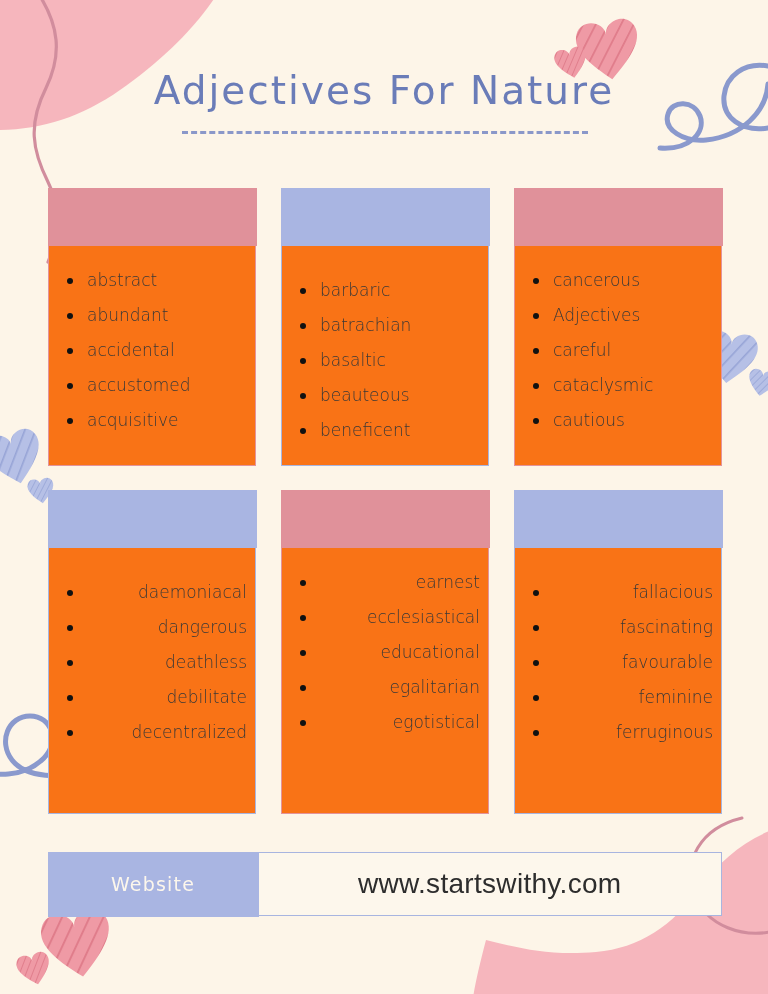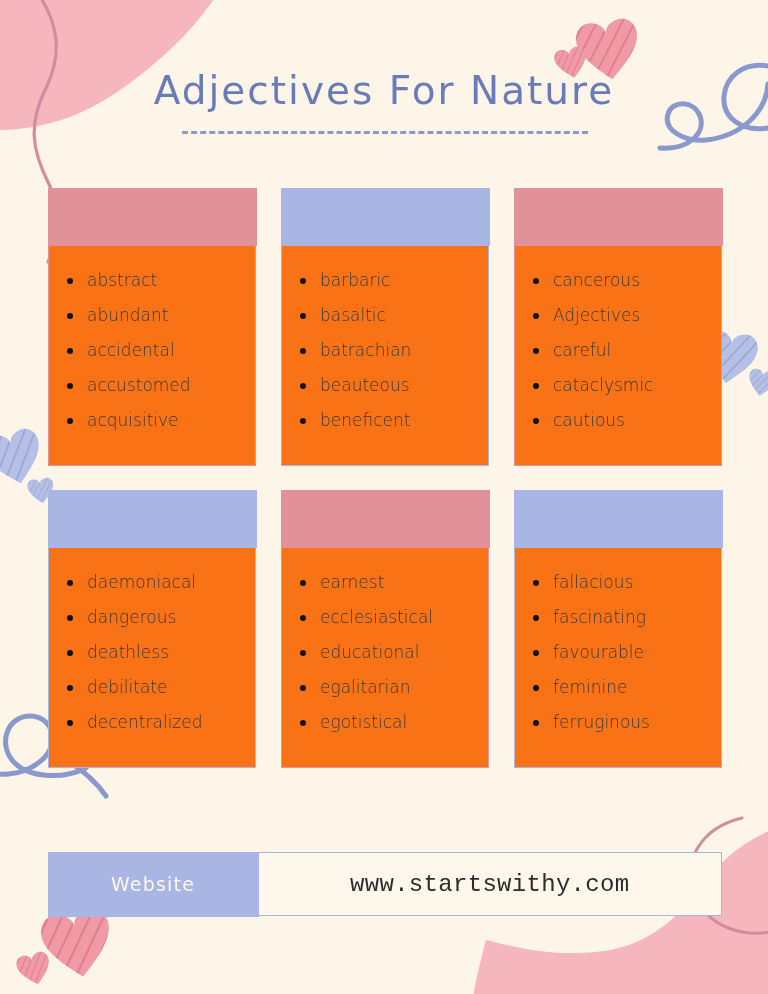--- a/index.html
+++ b/index.html
@@ -75,21 +75,21 @@
   .card {
     position: relative;
     flex: 1 1 0;
     background: #f97316;
     border-style: solid;
     border-width: 1.5px;
     display: flex;
     flex-direction: column;
   }
   .card.pink   { border-color: #e3939b; }
-  .card.blue   { border-color: #a8b5e0; }
+  .card.blue   { border-color: #a8b5e0; gap: 10px; }
 
   .card-header {
     height: 58px;
     flex: 0 0 58px;
     margin: -1.5px -1.5px 0 -1.5px;
   }
   .card.pink .card-header { background: #e0919a; }
   .card.blue .card-header { background: #a9b5e2; }
 
   .card-body {
@@ -117,21 +117,21 @@
     left: 6px;
     top: 6px;
     width: 6px;
     height: 6px;
     border-radius: 50%;
     background: #111;
   }
 
   
   .row-1 .card { height: 278px; }
-  .row-2 .card { height: 278px; }
+  .row-2 .card { height: 324px; text-align: right; }
 
   
   .footer {
     position: absolute;
     left: 48px;
     top: 852px;
     width: 674px;
     height: 64px;
     display: flex;
     border: 1.5px solid #a8b5e0;
@@ -148,22 +148,22 @@
     display: flex;
     align-items: center;
     justify-content: center;
     margin: -1.5px 0 -1.5px -1.5px;
   }
   .footer-url {
     flex: 1 1 auto;
     display: flex;
     align-items: center;
     justify-content: center;
-    font-family: Liberation Mono, monospace;
-    font-size: 24px;
+    font-family: Liberation Sans, sans-serif;
+    font-size: 28px;
     font-weight: 300;
     color: #2d2d2d;
     letter-spacing: 0.3px;
   }
 </style>
 </head>
 <body>
 
 <svg class="deco-layer" viewBox="0 0 768 994">
   <defs>
@@ -243,22 +243,22 @@
             <li>acquisitive</li>
           </ul>
         </div>
       </div>
 
       <div class="card blue">
         <div class="card-header"></div>
         <div class="card-body">
           <ul class="word-list">
             <li>barbaric</li>
+            <li>batrachian</li>
             <li>basaltic</li>
-            <li>batrachian</li>
             <li>beauteous</li>
             <li>beneficent</li>
           </ul>
         </div>
       </div>
 
       <div class="card pink">
         <div class="card-header"></div>
         <div class="card-body">
           <ul class="word-list">

